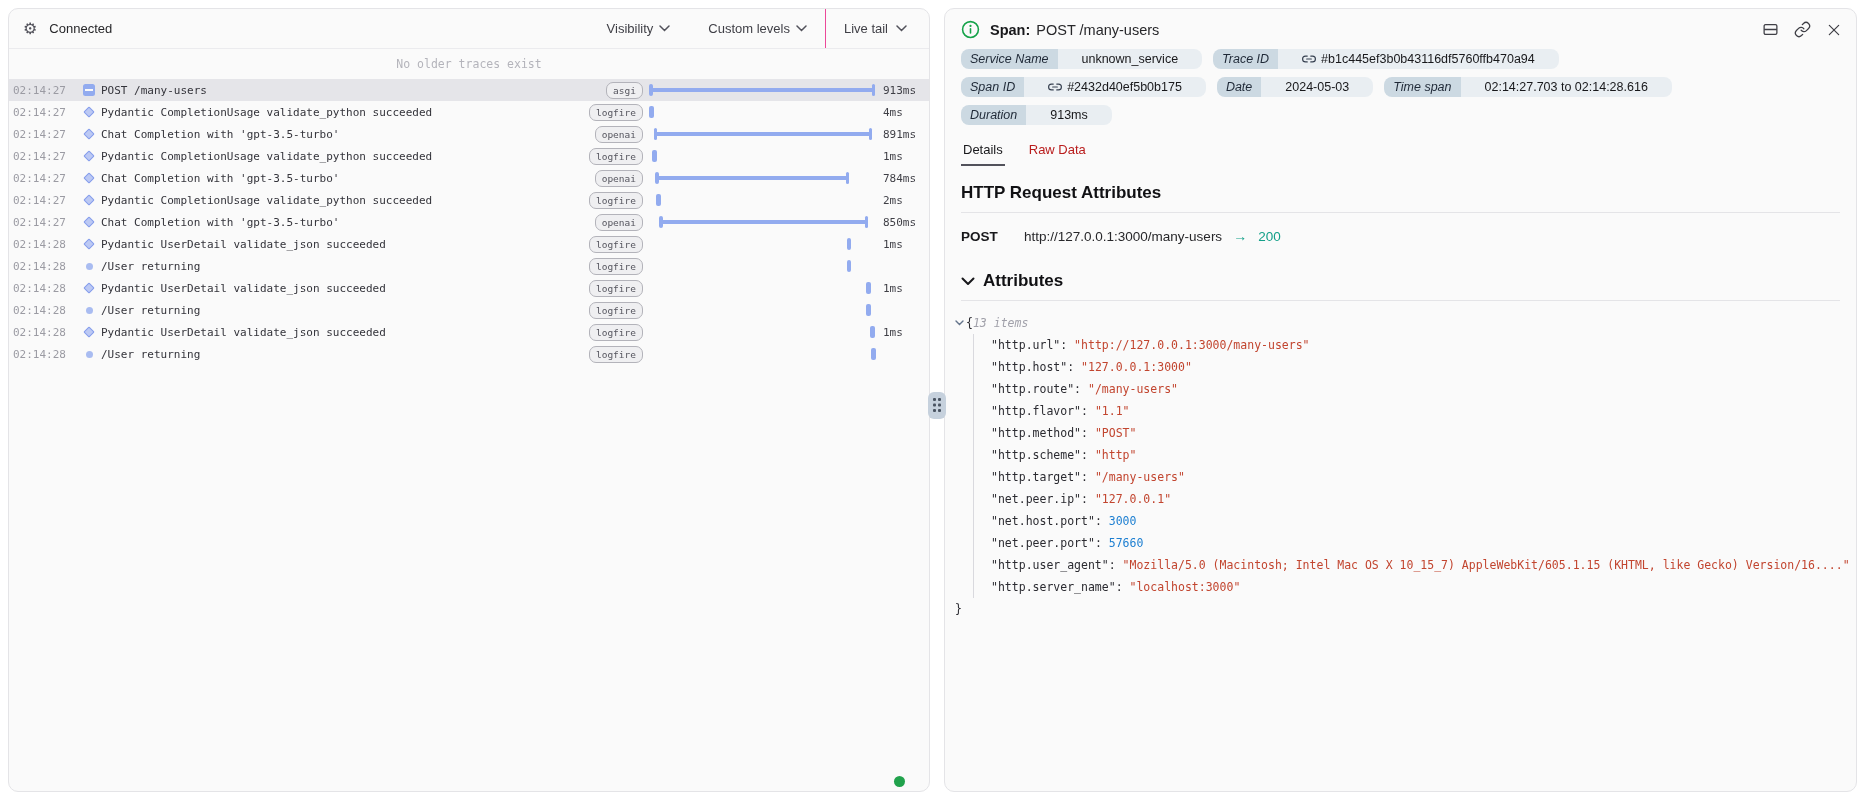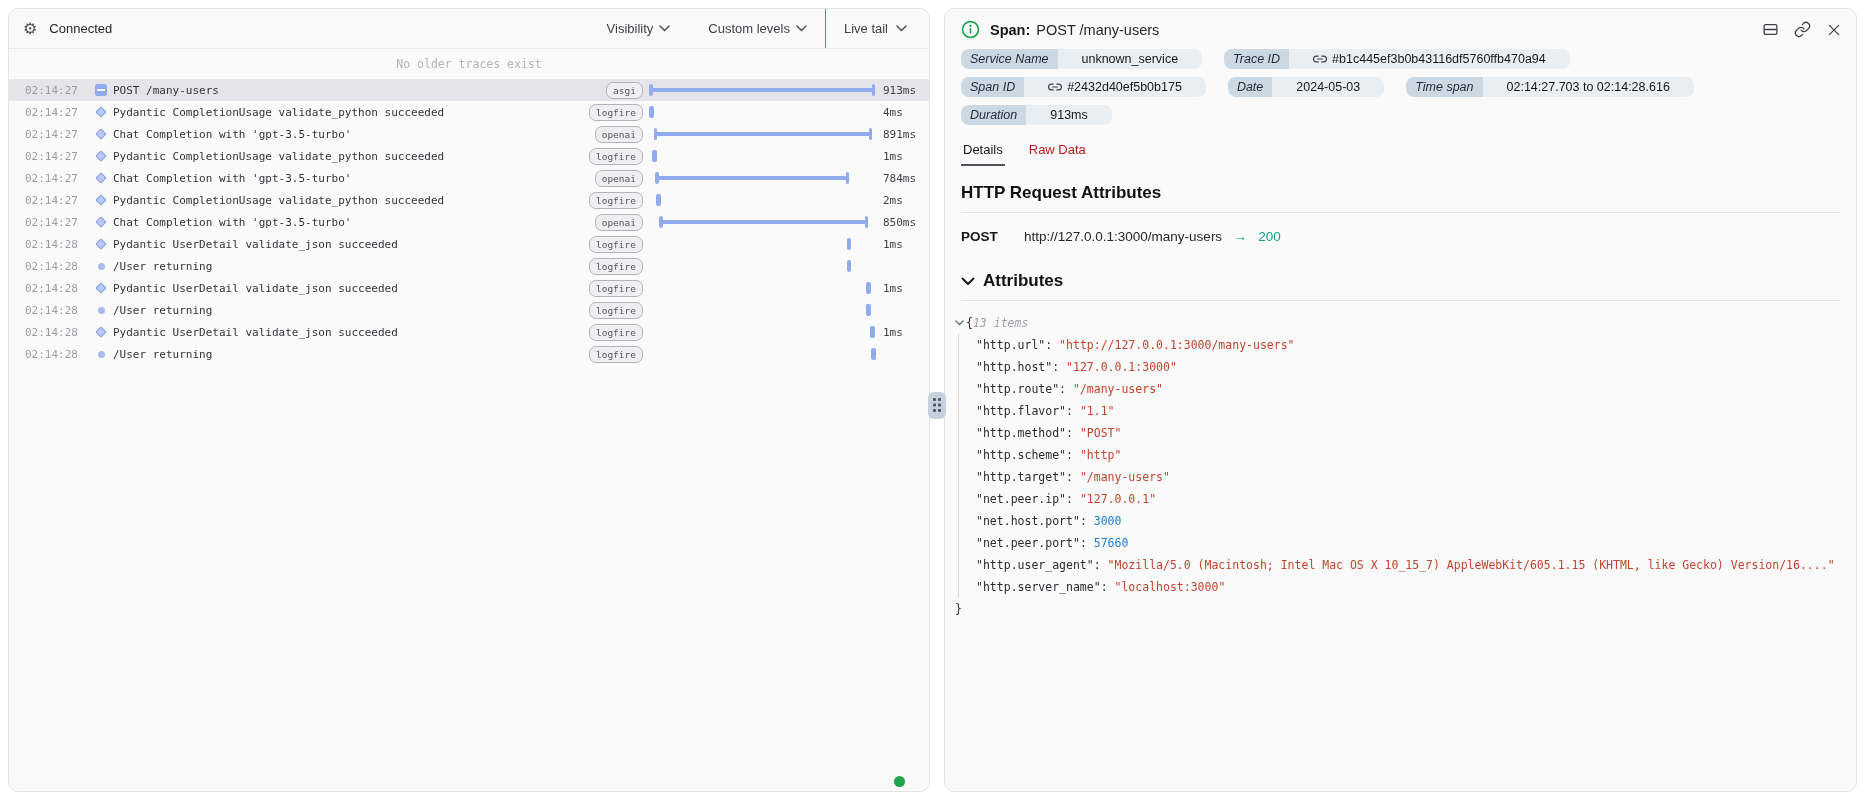--- a/index.html
+++ b/index.html
@@ -21,21 +21,21 @@
               cursor:pointer; margin-right:26px;margin-left:12px; }
   .chev svg { display:block; }
   .livetail-wrap { border-left:1px solid #ec4899; align-self:stretch; display:flex;
                    align-items:center; padding:0 22px 0 18px; }
   .livetail { display:flex; align-items:center; gap:8px; font-size:13px; color:#3f3f46; cursor:pointer; }
 
   .notice { height:30px; display:flex; align-items:center; justify-content:center;
             font-family:"DejaVu Sans Mono", monospace; font-size:11.5px; color:#b4b4bb; }
 
   .rows { font-family:"DejaVu Sans Mono", monospace; font-size:11px; }
-  .trow { height:22px; display:flex; align-items:center; padding-left:16px; cursor:pointer; }
+  .trow { height:22px; display:flex; align-items:center; padding-left:4px; cursor:pointer; }
   .trow.selected { background:#e5e5e9; }
   .t-time { width:64px; flex:none; color:#9b9ba3; }
   .t-icon { width:24px; flex:none; display:flex; align-items:center; justify-content:center; }
   .ic { display:block; }
   .ic.collapse { width:12px; height:12px; background:#92abef; border-radius:2.5px; position:relative; }
   .ic.collapse::after { content:''; position:absolute; left:2px; right:2px; top:5px; height:2px; background:#fafafa; }
   .ic.diamond { width:8px; height:8px; background:#bcc9f4; border:1px solid #849ceb; transform:rotate(45deg); border-radius:1px; }
   .ic.dot { width:7px; height:7px; background:#a9bcf1; border-radius:50%; }
   .t-label { flex:1; color:#33333a; white-space:nowrap; overflow:hidden; }
   .t-badge-col { flex:none; width:46px; display:flex; justify-content:flex-end; margin-right:7px; }
@@ -61,21 +61,21 @@
                    box-shadow:5px 0 #4a5462, 0 5.5px #4a5462, 5px 5.5px #4a5462, 0 11px #4a5462, 5px 11px #4a5462; }
 
   
   .rp-header { display:flex; align-items:center; padding:11px 14px 8px 16px; }
   .info-icon { flex:none; display:flex; }
   .rp-kind { font-size:14.5px; font-weight:700; color:#18181b; margin-left:10px; }
   .rp-title { font-size:14.5px; color:#27272a; margin-left:6px; }
   .rp-header .spacer { flex:1; }
   .hicon { margin-left:15px; color:#3f3f46; cursor:pointer; display:flex; }
 
-  .rp-badges { display:flex; flex-wrap:wrap; gap:8px 22px; padding:2px 16px 0; max-width:880px;text-align:center; }
+  .rp-badges { display:flex; flex-wrap:wrap; gap:8px 11px; padding:2px 16px 0; max-width:880px;text-align:center; }
   .pill { display:inline-flex; border-radius:8px; overflow:hidden; font-size:12.5px; }
   .pill-label { background:var(--badge_label_bg); color:#1f2937; font-style:italic; padding:3px 9px; }
   .pill-value { background:var(--badge_value_bg); color:#18181b; padding:3px 24px;
                 display:flex; align-items:center; gap:5px; }
   .link-ic { display:none; color:#374151; }
   .pill.link .link-ic { display:inline-flex; }
 
   .rp-tabs { display:flex; padding:0 16px; margin-top:17px; }
   .tab { font-size:13px; color:#b91c1c; padding:0 2px 7px; margin-right:22px; cursor:pointer;
          border-bottom:2px solid transparent; }
@@ -93,21 +93,21 @@
 
   .attr-head-wrap { margin-top:27px; }
   .attr-chev { display:flex; cursor:pointer; }
 
   .json { font-family:"DejaVu Sans Mono", monospace; font-size:11.5px; line-height:22px;
           padding:0 16px 0 10px; margin-top:11px; color:#2b2b31; }
   .j-open { display:flex; align-items:center; }
   .j-tree-chev { display:flex; margin-right:2px; cursor:pointer; color:#64748b; }
   .j-brace { color:#2b2b31; }
   .j-items { font-style:italic; color:#a1a1aa; }
-  .json-entries { border-left:1px solid #d9d9de; margin-left:3px; padding-left:17px; }
+  .json-entries { border-left:1px solid #d9d9de; margin-left:18px; padding-left:17px; }
   .j-line { white-space:pre; }
   .j-key::before { content:'"'; }
   .j-key::after { content:'": '; }
   .j-val.str { color:var(--json_string); }
   .j-val.str::before, .j-val.str::after { content:'"'; }
   .j-val.num { color:var(--json_number); }
   .j-close { margin-left:0; }
 </style>
 </head>
 <body>

